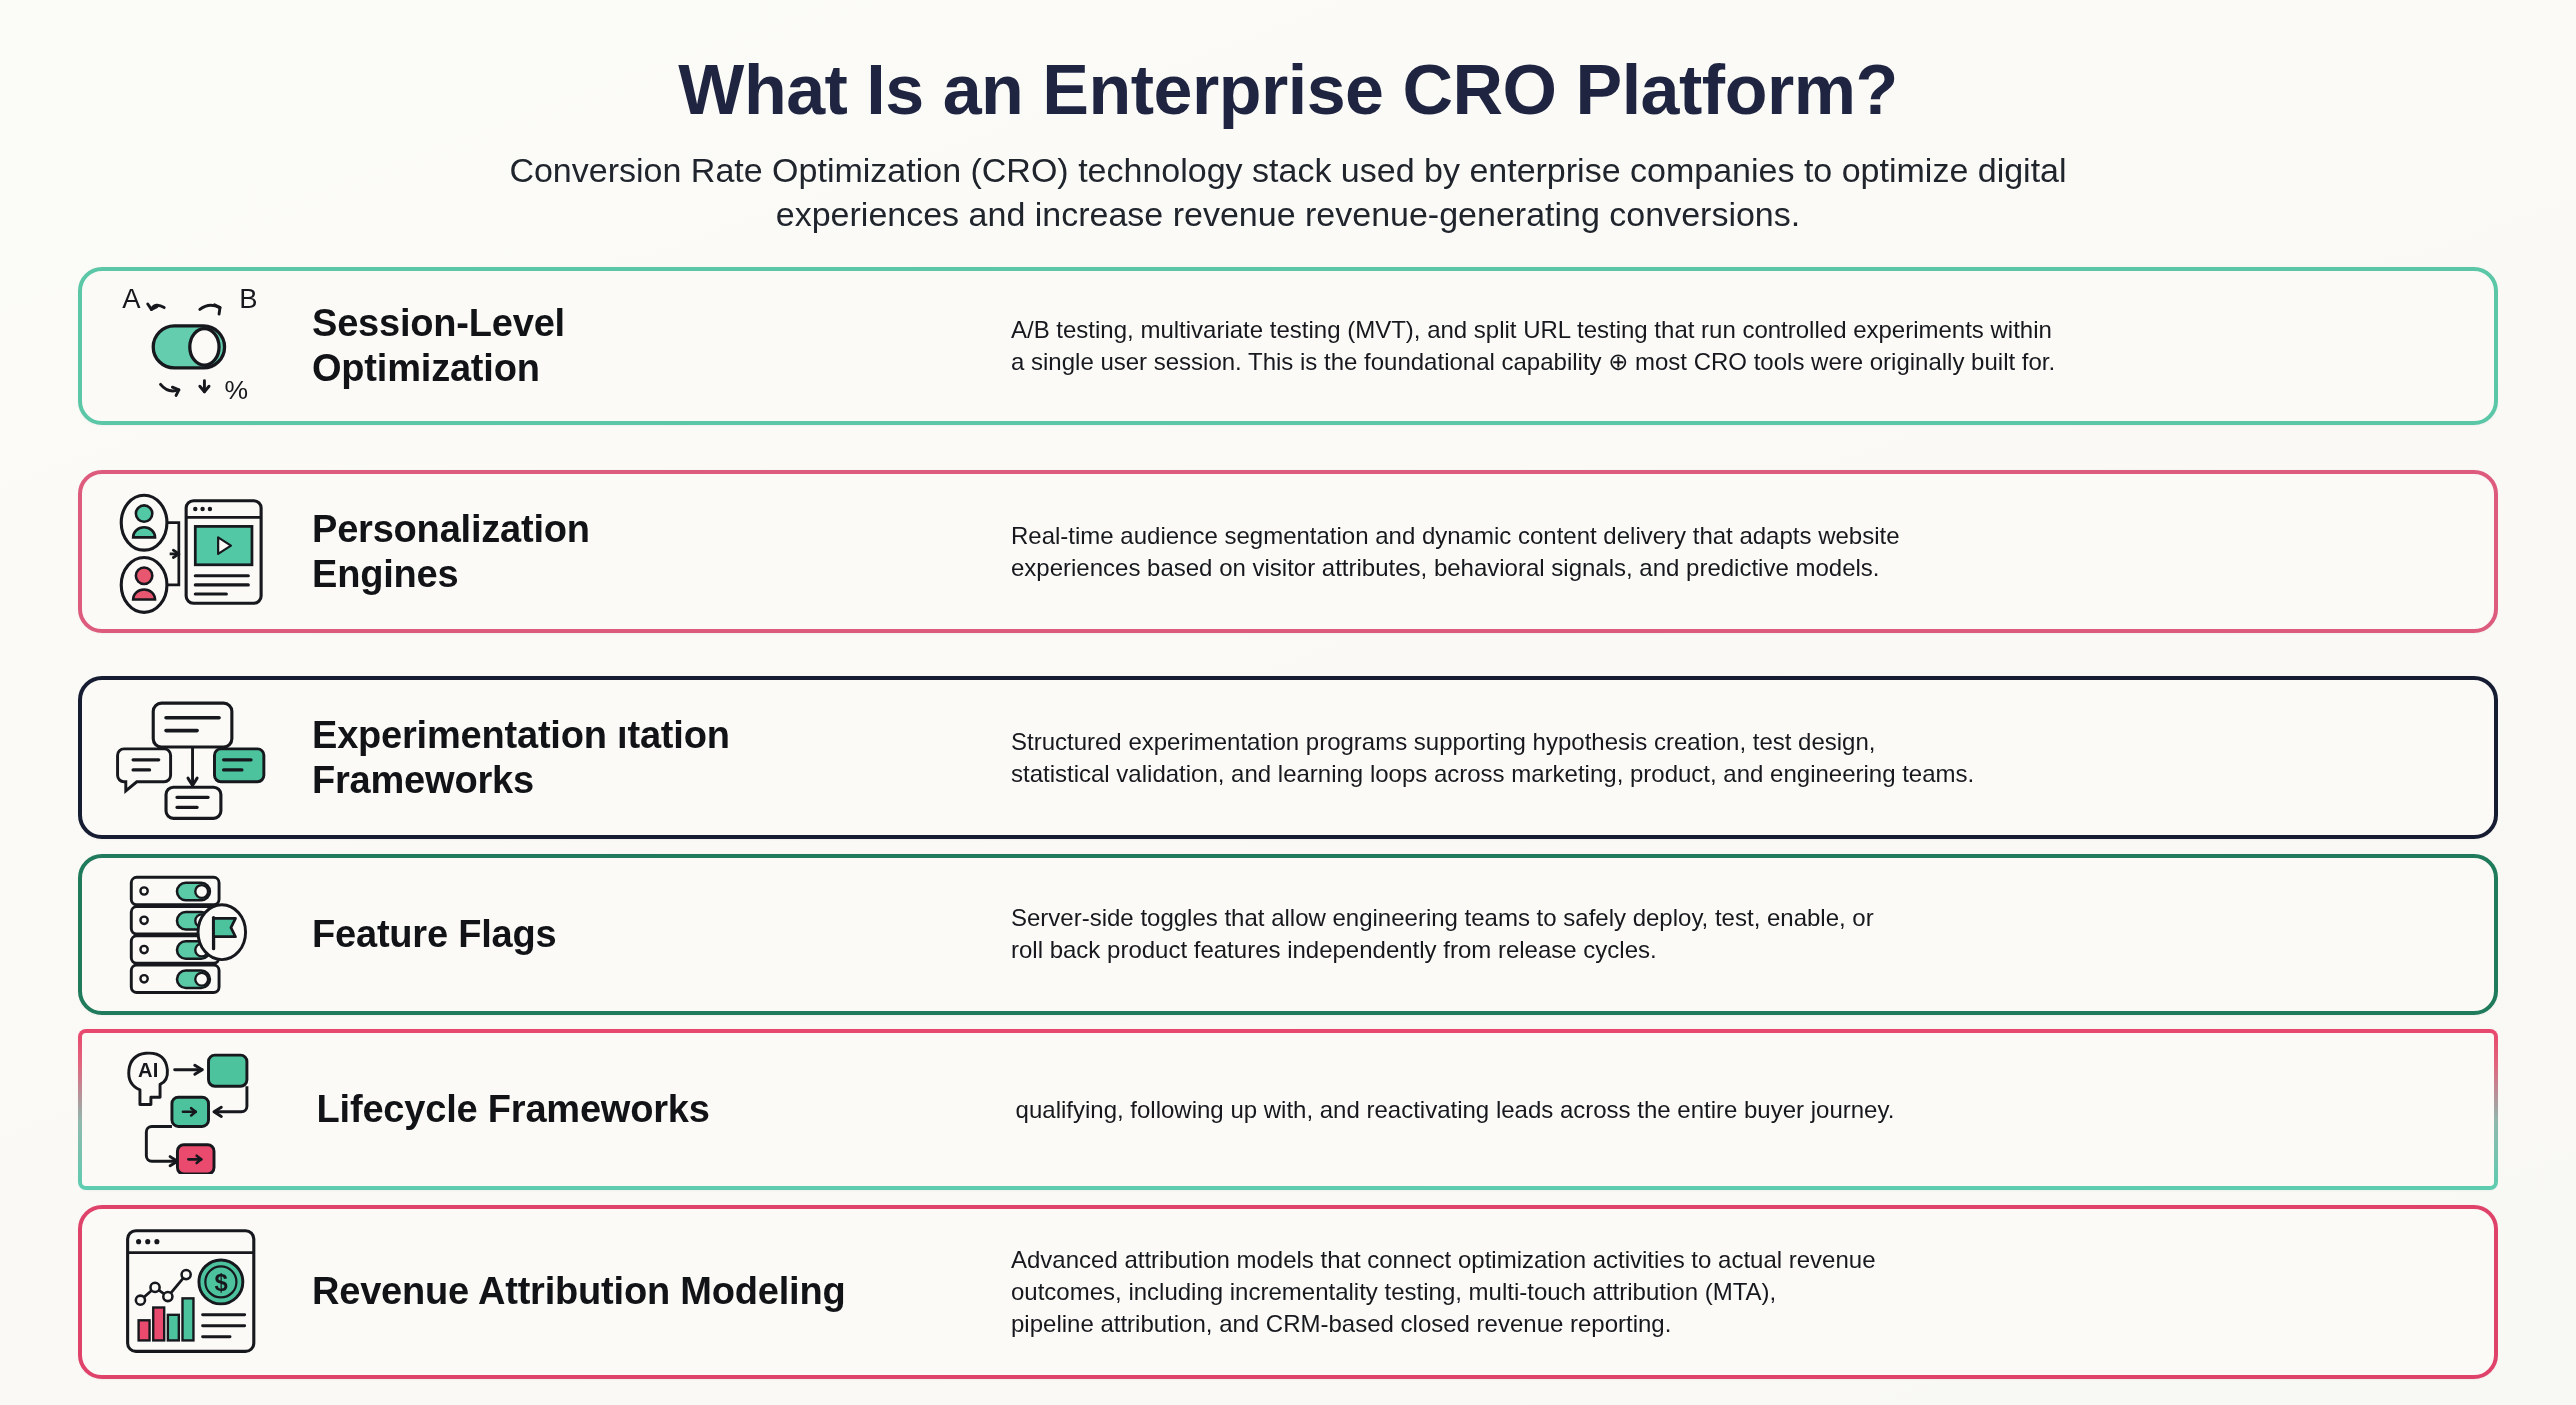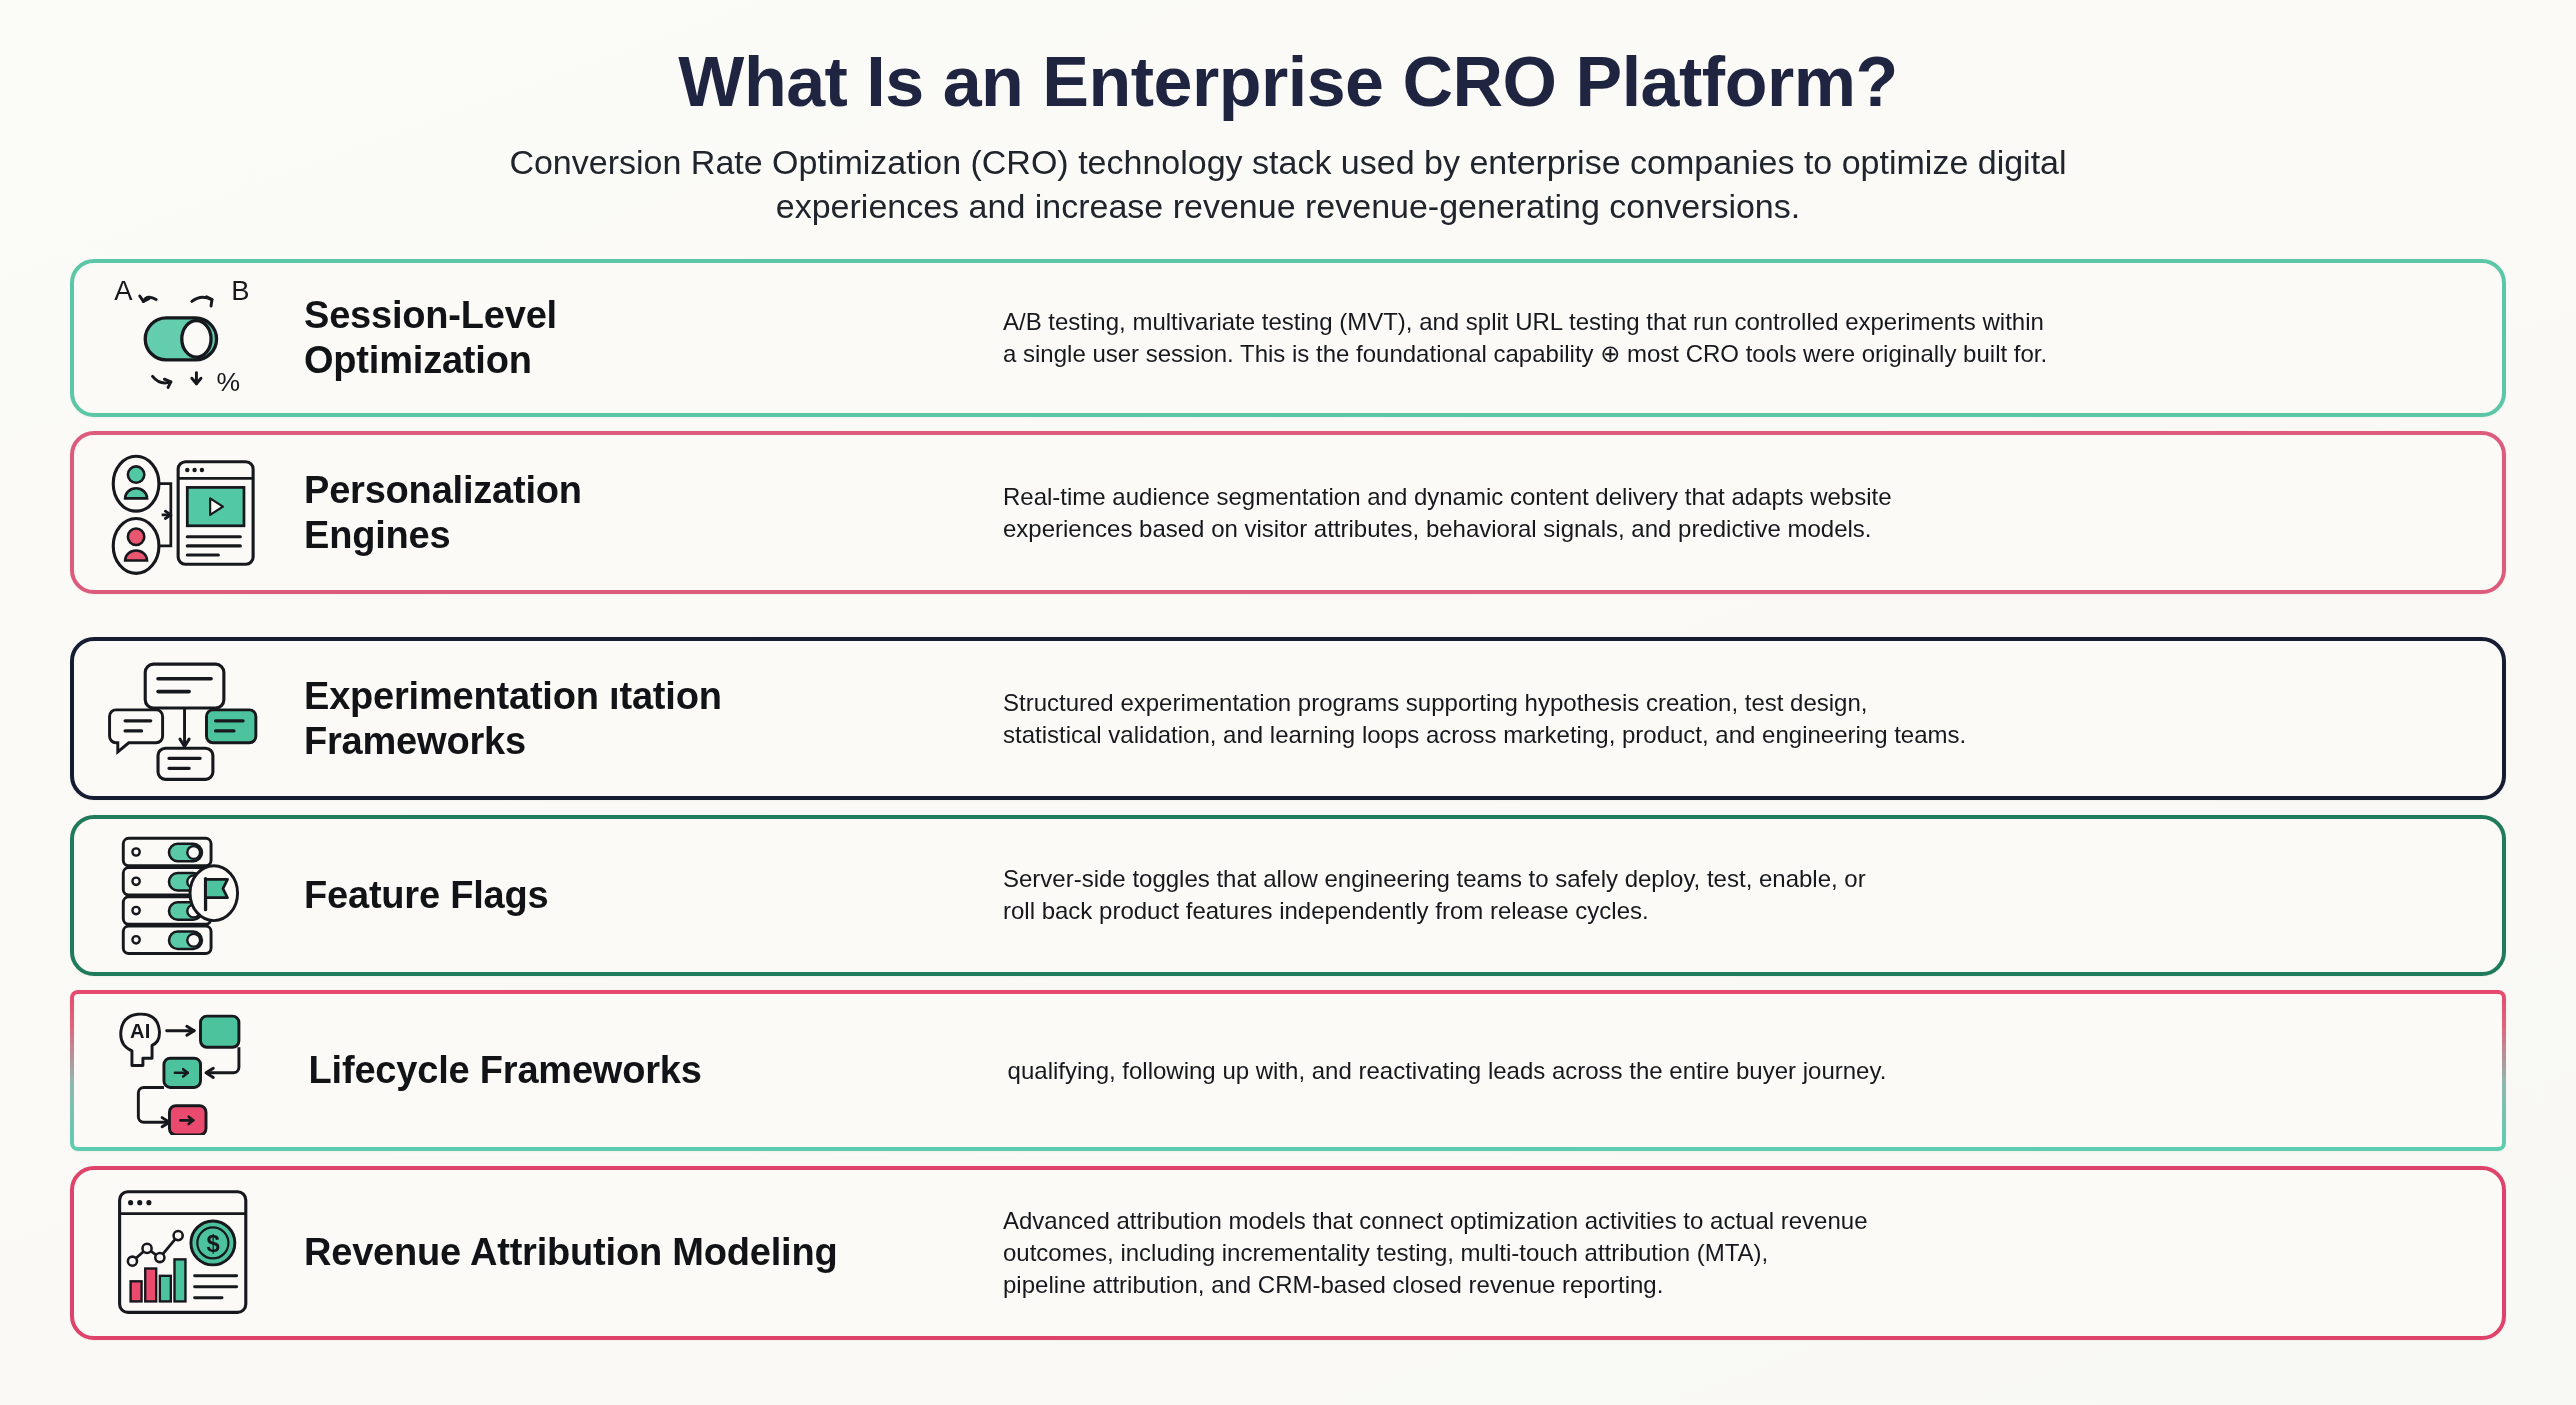--- a/index.html
+++ b/index.html
@@ -10,21 +10,21 @@
     background: #fbfaf7;
     font-family: "Liberation Sans", "DejaVu Sans", sans-serif;
     overflow: hidden;
   }
 
   .page {
     position: relative;
     width: 2576px;
     height: 1405px;
     background: linear-gradient(160deg, #fbfbf8 0%, #faf9f6 55%, #f8f8f5 100%);
-    padding: 8px;
+    padding: 16px;
   }
 
   
   .header {
     padding-top: 38px;
     text-align: center;
   }
 
   .page-title {
     font-size: 70px;
@@ -59,21 +59,21 @@
     align-items: center;
     border-radius: 24px;
     background: #fbfaf7;
     padding: 0;
     border: 4.6px solid #57c6a6;
     box-shadow: 0 0.9px 1.8px rgba(0,0,0,0.04);
   }
 
   .card.c1 { border-color: #5bc7a7; height: 158in; }
   .card.c1 { height: 158px; }
-  .card.c2 { border-color: #dd5b7c; height: 163px; }
+  .card.c2 { border-color: #dd5b7c; height: 163px; margin-top: 31px; }
   .card.c3 { border-color: #161d33; height: 163px; margin-top: 28px; }
   .card.c4 { border-color: #207a5c; height: 161px; }
   .card.c5 { border: none; height: 161px; padding: 4.6px; }
   .card.c6 { border-color: #e0436a; height: 174px; }
 
   
   .card.c5 {
     background:
       linear-gradient(#fbfaf7, #fbfaf7) padding-box,
       linear-gradient(180deg, #e8466d 0%, #e2657f 22%, #8fb9ae 58%, #5ccdb0 100%) border-box;

